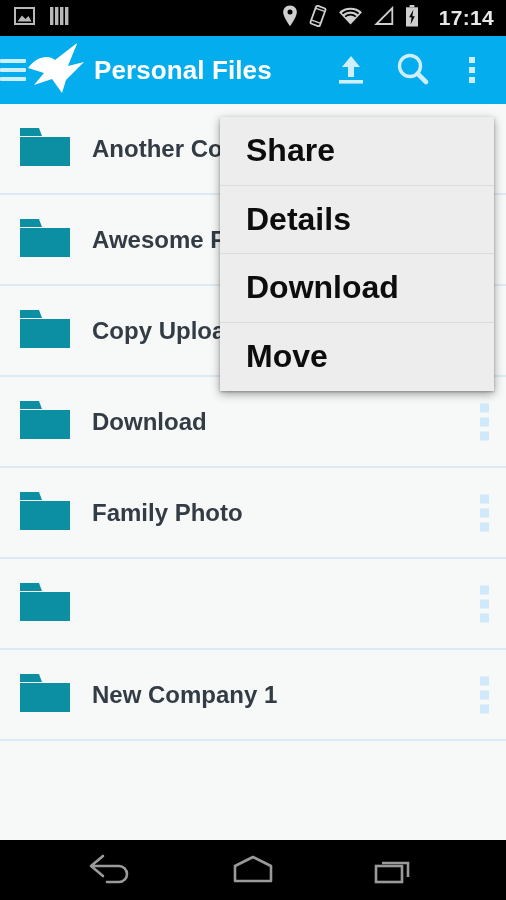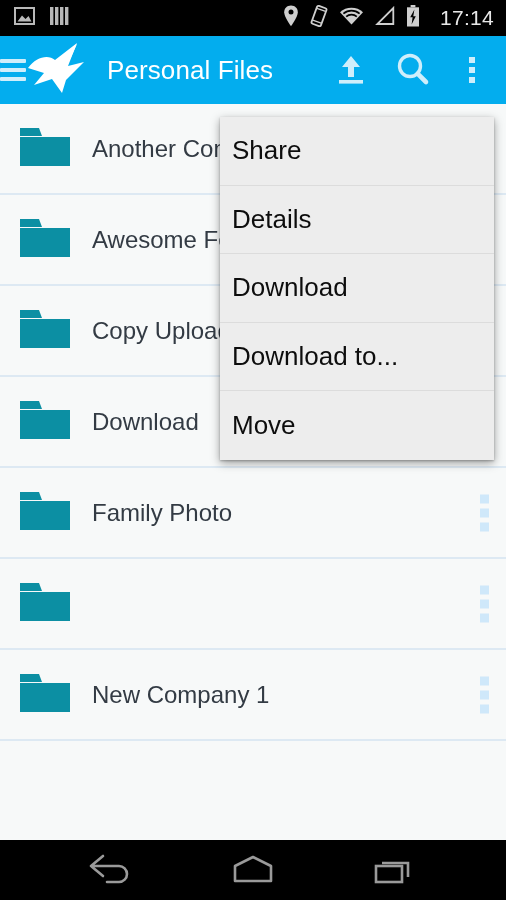--- a/index.html
+++ b/index.html
@@ -13,20 +13,21 @@
     overflow: hidden;
     font-family: "Liberation Sans", sans-serif;
     -webkit-font-smoothing: antialiased;
   }
   .phone {
     position: relative;
     width: 506px;
     height: 900px;
     background: #F7F9F9;
     overflow: hidden;
+    font-weight: bold;
   }
 
   
   .statusbar {
     position: absolute;
     top: 0; left: 0;
     width: 506px;
     height: 36px;
     background: #000000;
     display: flex;
@@ -74,21 +75,20 @@
     background: #cfeefb;
     border-radius: 1px;
   }
   .hamburger i:nth-child(1) { width: 26px; }
   .hamburger i:nth-child(2) { width: 26px; }
   .hamburger i:nth-child(3) { width: 26px; }
   .brand-logo { margin-left: -4px; flex: 0 0 auto; }
   .app-title {
     color: #ffffff;
     font-size: 26px;
-    margin-left: 13px;
     white-space: nowrap;
     letter-spacing: 0.1px;
   }
   .appbar-actions {
     margin-left: auto;
     display: flex;
     align-items: center;
   }
   .ab-btn {
     width: 62px;
@@ -162,23 +162,23 @@
     width: 274px;
     background: #EDEDED;
     box-shadow: 0 3px 9px rgba(0,0,0,0.38), 0 1px 2px rgba(0,0,0,0.24);
     z-index: 20;
     overflow: hidden;
   }
   .menu-item {
     height: 68.5px;
     display: flex;
     align-items: center;
-    padding-left: 12px;
+    padding-left: 26px;
     box-sizing: border-box;
-    font-size: 26px;
+    font-size: 32px;
     color: #0d0d0d;
     border-bottom: 1px solid #dcdcdc;
     cursor: pointer;
     white-space: nowrap;
   }
   .menu-item:last-child { border-bottom: none; }
 
   
   .navbar {
     position: absolute;
@@ -411,21 +411,20 @@
         </span>
     </div>
 
 
   </div>
 
   <div class="popup">
     <div class="menu-item">Share</div>
     <div class="menu-item">Details</div>
     <div class="menu-item">Download</div>
-    <div class="menu-item">Download to...</div>
     <div class="menu-item">Move</div>
   </div>
 
   <div class="navbar">
     <div class="nav-btn">
       <svg width="56" height="34" viewBox="0 0 56 34">
         <path d="M8 13 L20 3 M8 13 L20 23 M8 13 L36 13 A8 8 0 0 1 36 29 L24 29" fill="none" stroke="#9a9a9a" stroke-width="2.6" stroke-linecap="round" stroke-linejoin="round"></path>
       </svg>
     </div>
     <div class="nav-btn">

